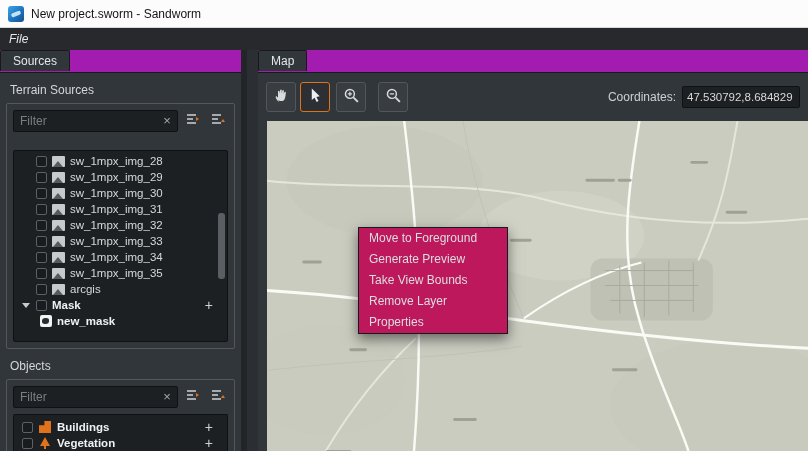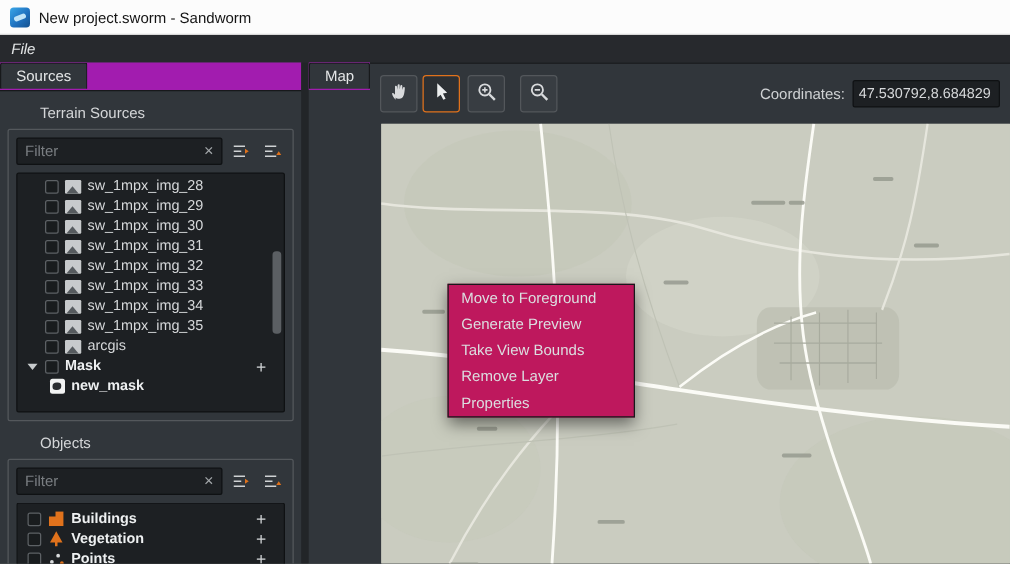--- a/index.html
+++ b/index.html
@@ -20,44 +20,44 @@
   .title-text { font-size:12px; }
 
   
   .menubar { height:22px; background:#27292d; display:flex; align-items:center; }
   .menu-item { padding:0 9px; height:100%; display:flex; align-items:center; color:#e4e6e7;font-style:italic; }
 
   
   .main { display:flex; height:401px; }
   .left-pane { width:241px; display:flex; flex-direction:column; background:#31363b; }
   .splitter { width:6px; background:#222528; }
-  .right-pane { flex:1; min-width:0; display:flex; flex-direction:row; background:#31363b; }
+  .right-pane { flex:1; min-width:0; display:flex; flex-direction:column; background:#31363b;margin-left:11px; }
 
   .tabbar { height:22px; background:#a21caf; display:flex; }
   .tab { height:21px; display:flex; align-items:center; padding:0 12px;
     background:#31363b; border:1px solid #17191b; border-bottom:none;
     border-radius:2px 2px 0 0; color:#e4e6e7; }
   .pane-body { flex:1; border-top:1px solid #17191b; position:relative; overflow:hidden; }
   .left-body { padding:6px 0 0 0; }
 
-  .section-title { margin:4px 0 6px 32px; color:#d4d6d8; }
+  .section-title { margin:4px 0 6px 10px; color:#d4d6d8; }
   .group { border:1px solid #54585c; border-radius:2px; margin:0 6px; padding:6px; }
 
-  .filter-row { display:flex; align-items:flex-end; gap:5px; }
+  .filter-row { display:flex; align-items:flex-start; gap:5px; }
   .filter-box { position:relative; flex:1; }
   input.filter { width:100%; height:22px; background:#1d2023; border:1px solid #0f1113;
     border-radius:2px; color:#cfd2d4; padding:0 20px 0 6px; font-size:12px;
     font-family:"Liberation Sans", sans-serif; }
   input.filter::placeholder { color:#7a7e82; }
   .clear-x { position:absolute; right:4px; top:4px; width:14px; height:14px;
     color:#a3a7aa; font-size:13px; line-height:14px; text-align:center; }
   .tree-btn { width:20px; height:20px; background:transparent; border:none; padding:0;
     display:flex; align-items:center; justify-content:center; }
 
-  .tree { height:192px; margin-top:6px; background:#1d2023; border:1px solid #0f1113;
+  .tree { height:192px; margin-top:18px; background:#1d2023; border:1px solid #0f1113;
     border-radius:2px; position:relative; overflow:hidden; padding-top:2px; }
   .trow { height:16px; display:flex; align-items:center; gap:5px; padding-left:22px;
     font-size:11.5px; color:#d6d8da; white-space:nowrap; }
   .mask-row { padding-left:8px; font-weight:bold; color:#eef0f1; }
   .child-row { padding-left:26px; font-weight:bold; color:#eef0f1; }
   .expander { width:0; height:0; border-left:4px solid transparent;
     border-right:4px solid transparent; border-top:5px solid #c8cbcd; margin-right:1px; }
   .cb { width:11px; height:11px; background:#191c1e; border:1px solid #5d6165;
     border-radius:2px; flex:0 0 auto; }
   .img-icon { width:13px; height:11px; background:#c7cacc; border-radius:1px;

